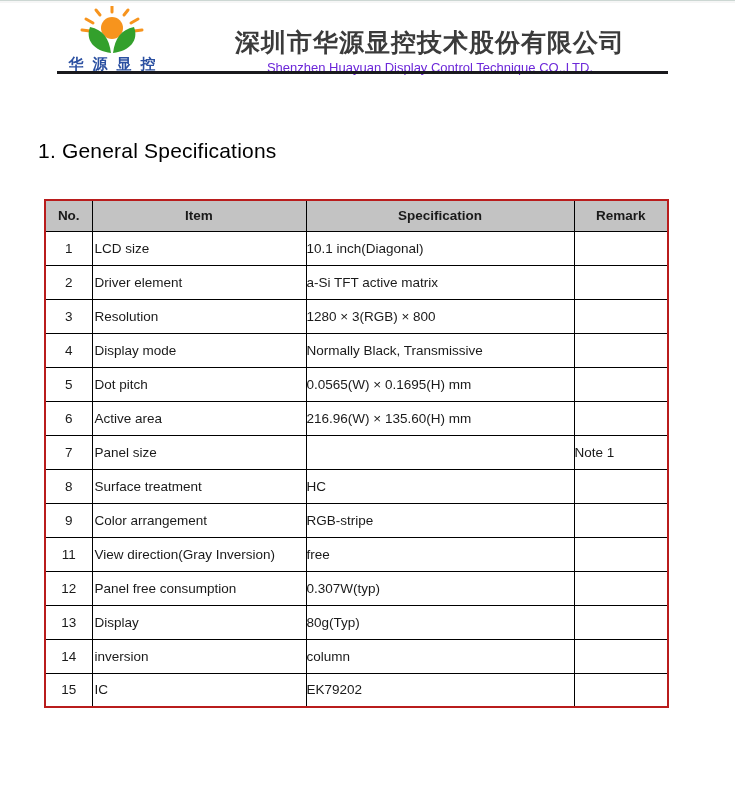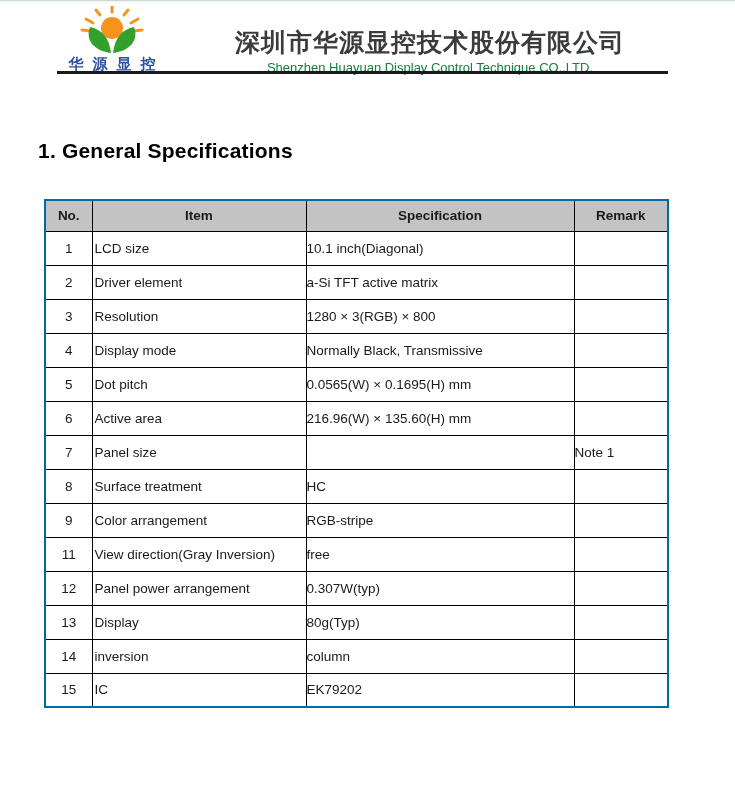--- a/index.html
+++ b/index.html
@@ -25,46 +25,46 @@
     font-size: 15px; font-weight: bold; letter-spacing: 9px;
     white-space: nowrap; text-indent: 9px;
   }
   .company { position: absolute; left: 165px; right: 40px; top: 26px; text-align: center; }
   .company-cn {
     font-size: 25px; font-weight: bold; color: #3b3b3b;
     letter-spacing: 1px; white-space: nowrap;
   }
   .company-en {
     margin-top: 1px;
-    font-size: 13px; color: #15803d; white-space: nowrap;
+    font-size: 13px; color: #6d28d9; white-space: nowrap;
   }
   .header-rule {
     position: absolute; left: 57px; top: 71px; width: 611px; height: 3px;
     background: #19191d;
   }
   
   .section-title {
     position: absolute; left: 38px; top: 139px;
-    font-size: 21px; font-weight: bold; color: #000000;
+    font-size: 21px; font-weight: normal; color: #000000;
     letter-spacing: 0.2px;
   }
   
   table.spec {
     position: absolute; left: 44px; top: 199px;
     width: 623px;
     border-collapse: collapse;
     table-layout: fixed;
     font-size: 13.5px;
   }
   table.spec th, table.spec td {
     border: 1px solid #000000;
     vertical-align: middle;
     overflow: hidden; white-space: nowrap;
   }
-  table.spec { border: 2px solid #0369a1; }
+  table.spec { border: 2px solid #b91c1c; }
   table.spec thead th {
     height: 31px;
     font-weight: bold; text-align: center;
     font-size: 13.5px;
   }
   table.spec tbody td { height: 34px; }
   col.c-no     { width: 47px; }
   col.c-item   { width: 214px; }
   col.c-spec   { width: 268px; }
   col.c-remark { width: 94px; }
@@ -176,21 +176,21 @@
       <td class="c-remark"></td>
     </tr>
     <tr>
       <td class="c-no">11</td>
       <td class="c-item">View direction(Gray Inversion)</td>
       <td class="c-spec">free</td>
       <td class="c-remark"></td>
     </tr>
     <tr>
       <td class="c-no">12</td>
-      <td class="c-item">Panel power arrangement</td>
+      <td class="c-item">Panel free consumption</td>
       <td class="c-spec">0.307W(typ)</td>
       <td class="c-remark"></td>
     </tr>
     <tr>
       <td class="c-no">13</td>
       <td class="c-item">Display</td>
       <td class="c-spec">80g(Typ)</td>
       <td class="c-remark"></td>
     </tr>
     <tr>

